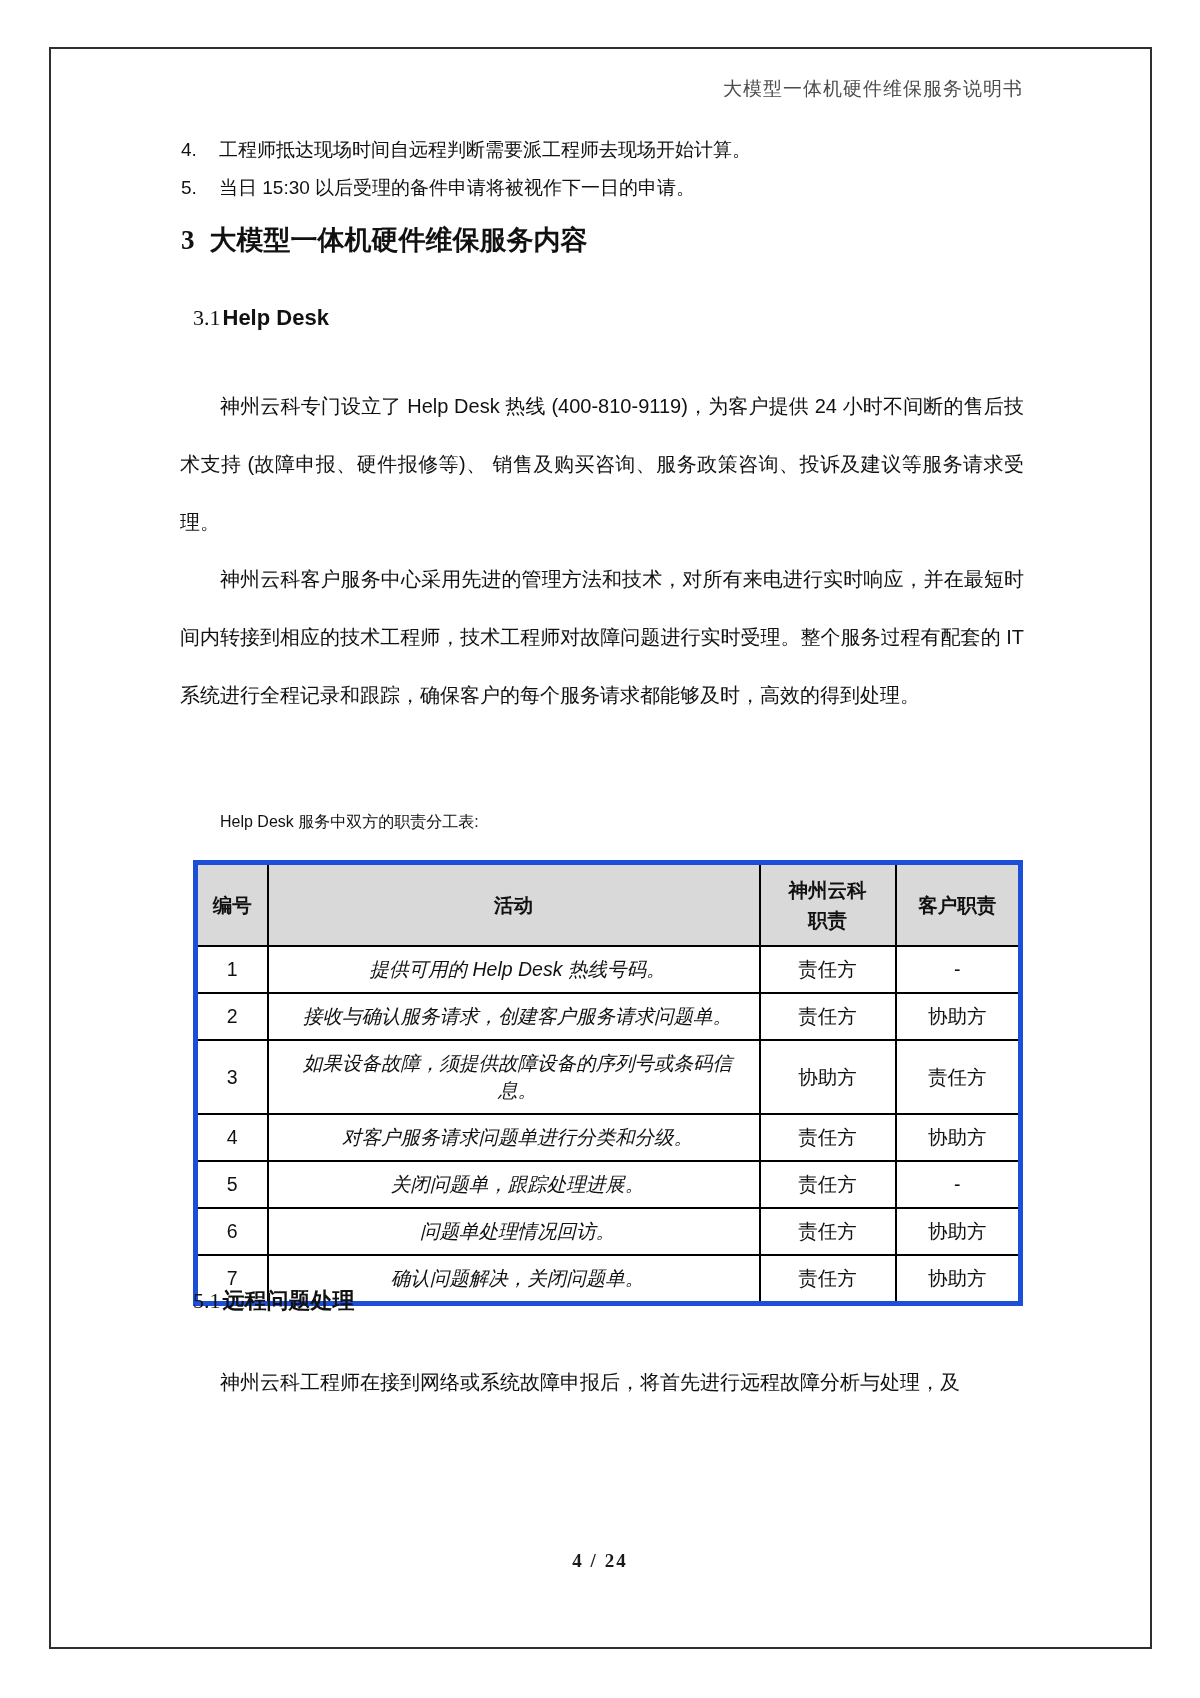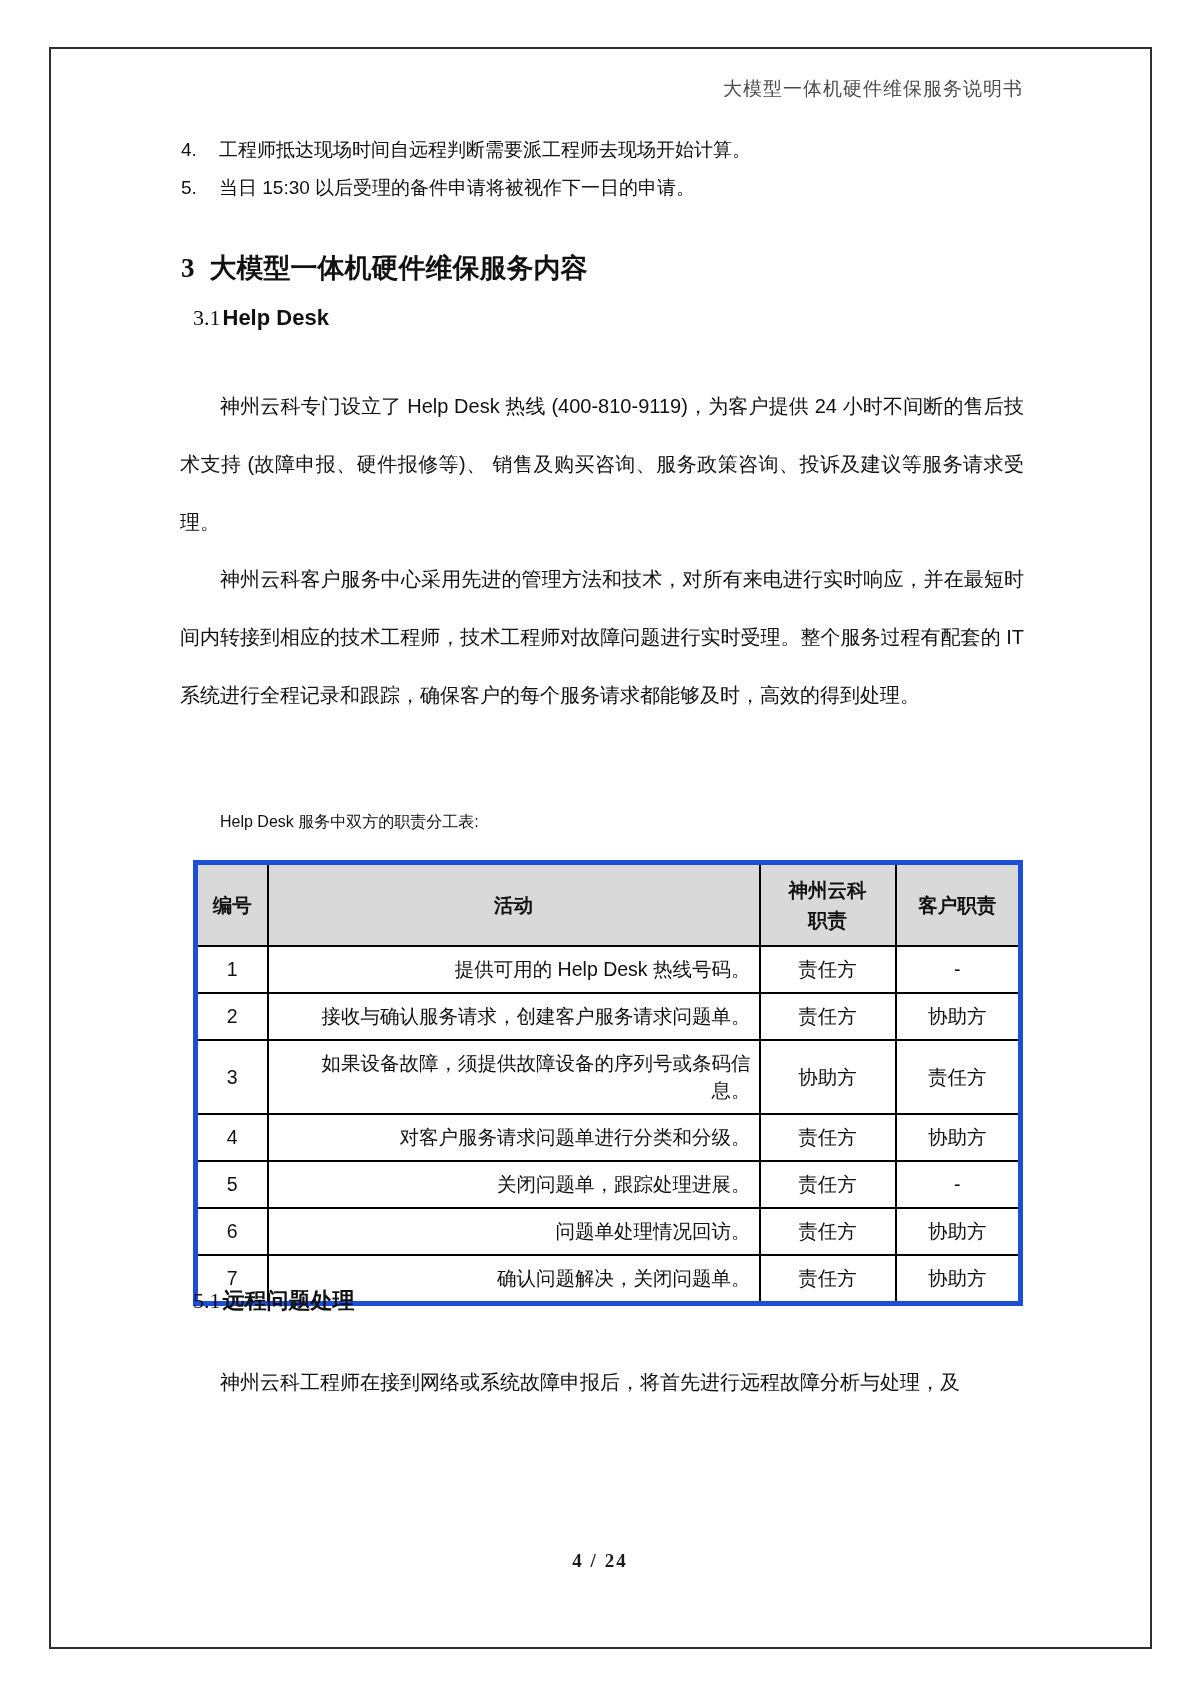--- a/index.html
+++ b/index.html
@@ -9,21 +9,21 @@
   .page-border { position: absolute; left: 49px; top: 47px; width: 1103px; height: 1602px;
     border: 2px solid #2f2f2f; background: #ffffff; }
 
   .doc-header { position: absolute; top: 76px; left: 180px; width: 843px; text-align: right;
     font-family: "Liberation Serif", serif; font-size: 19px; color: #4c4c4c; letter-spacing: 1px; }
 
   .num-list { position: absolute; top: 138px; left: 181px; width: 843px; font-size: 19px; }
   .num-list .li { display: flex; margin-bottom: 15px; line-height: 23px; }
   .num-list .li .no { width: 38px; flex: 0 0 38px; }
 
-  .h1 { position: absolute; top: 222px; left: 181px; font-size: 27px; font-weight: bold; margin-top: 28px; }
+  .h1 { position: absolute; top: 222px; left: 181px; font-size: 27px; font-weight: bold; }
   .h1 .h-num { font-family: "Liberation Serif", serif; font-weight: 600; margin-right: 15px; }
 
   .h2 { position: absolute; left: 193px; font-size: 22px; }
   .h2 .h-num { font-family: "Liberation Serif", serif; font-weight: 400; margin-right: 2px; }
   .h2 .h-title { font-weight: bold; }
   .h2.s31 { top: 305px; }
   .h2.s32 { top: 1286px; }
 
   .para { position: absolute; left: 180px; width: 844px; font-size: 20px; line-height: 58px;
     text-align: justify; text-indent: 2em; }
@@ -31,21 +31,21 @@
   .para.p2 { top: 550px; }
   .para.p3 { top: 1353px; text-align: left; }
 
   .tbl-caption { position: absolute; top: 812px; left: 220px; font-size: 16px; }
 
   table.resp { position: absolute; top: 860px; left: 193px; width: 825px;
     border-collapse: collapse; border: 5px solid #1d4ed8; table-layout: fixed; }
   table.resp th, table.resp td { border: 2px solid #000000; font-size: 19.5px; vertical-align: middle; }
   table.resp th { background: #d9d9d9; font-weight: bold; text-align: center; padding: 10px 4px; height: 74px; line-height: 30px; }
   table.resp td { padding: 9px 4px; height: 43px; text-align: center; line-height: 27px; }
-  table.resp td.act { text-align: right; padding-left: 16px; padding-right: 8px; }
+  table.resp td.act { text-align: center; padding-left: 16px; padding-right: 8px; font-style: italic; }
   col.c-no  { width: 72px; }
   col.c-act { width: 492px; }
   col.c-csk { width: 136px; }
   col.c-cus { width: 125px; }
 
   .doc-footer { position: absolute; top: 1550px; left: 0; width: 1200px; text-align: center;
     font-family: "Liberation Serif", serif; font-weight: bold; font-size: 19px; color: #1a1a1a; letter-spacing: 2px; }
 </style>
 </head>
 <body>

